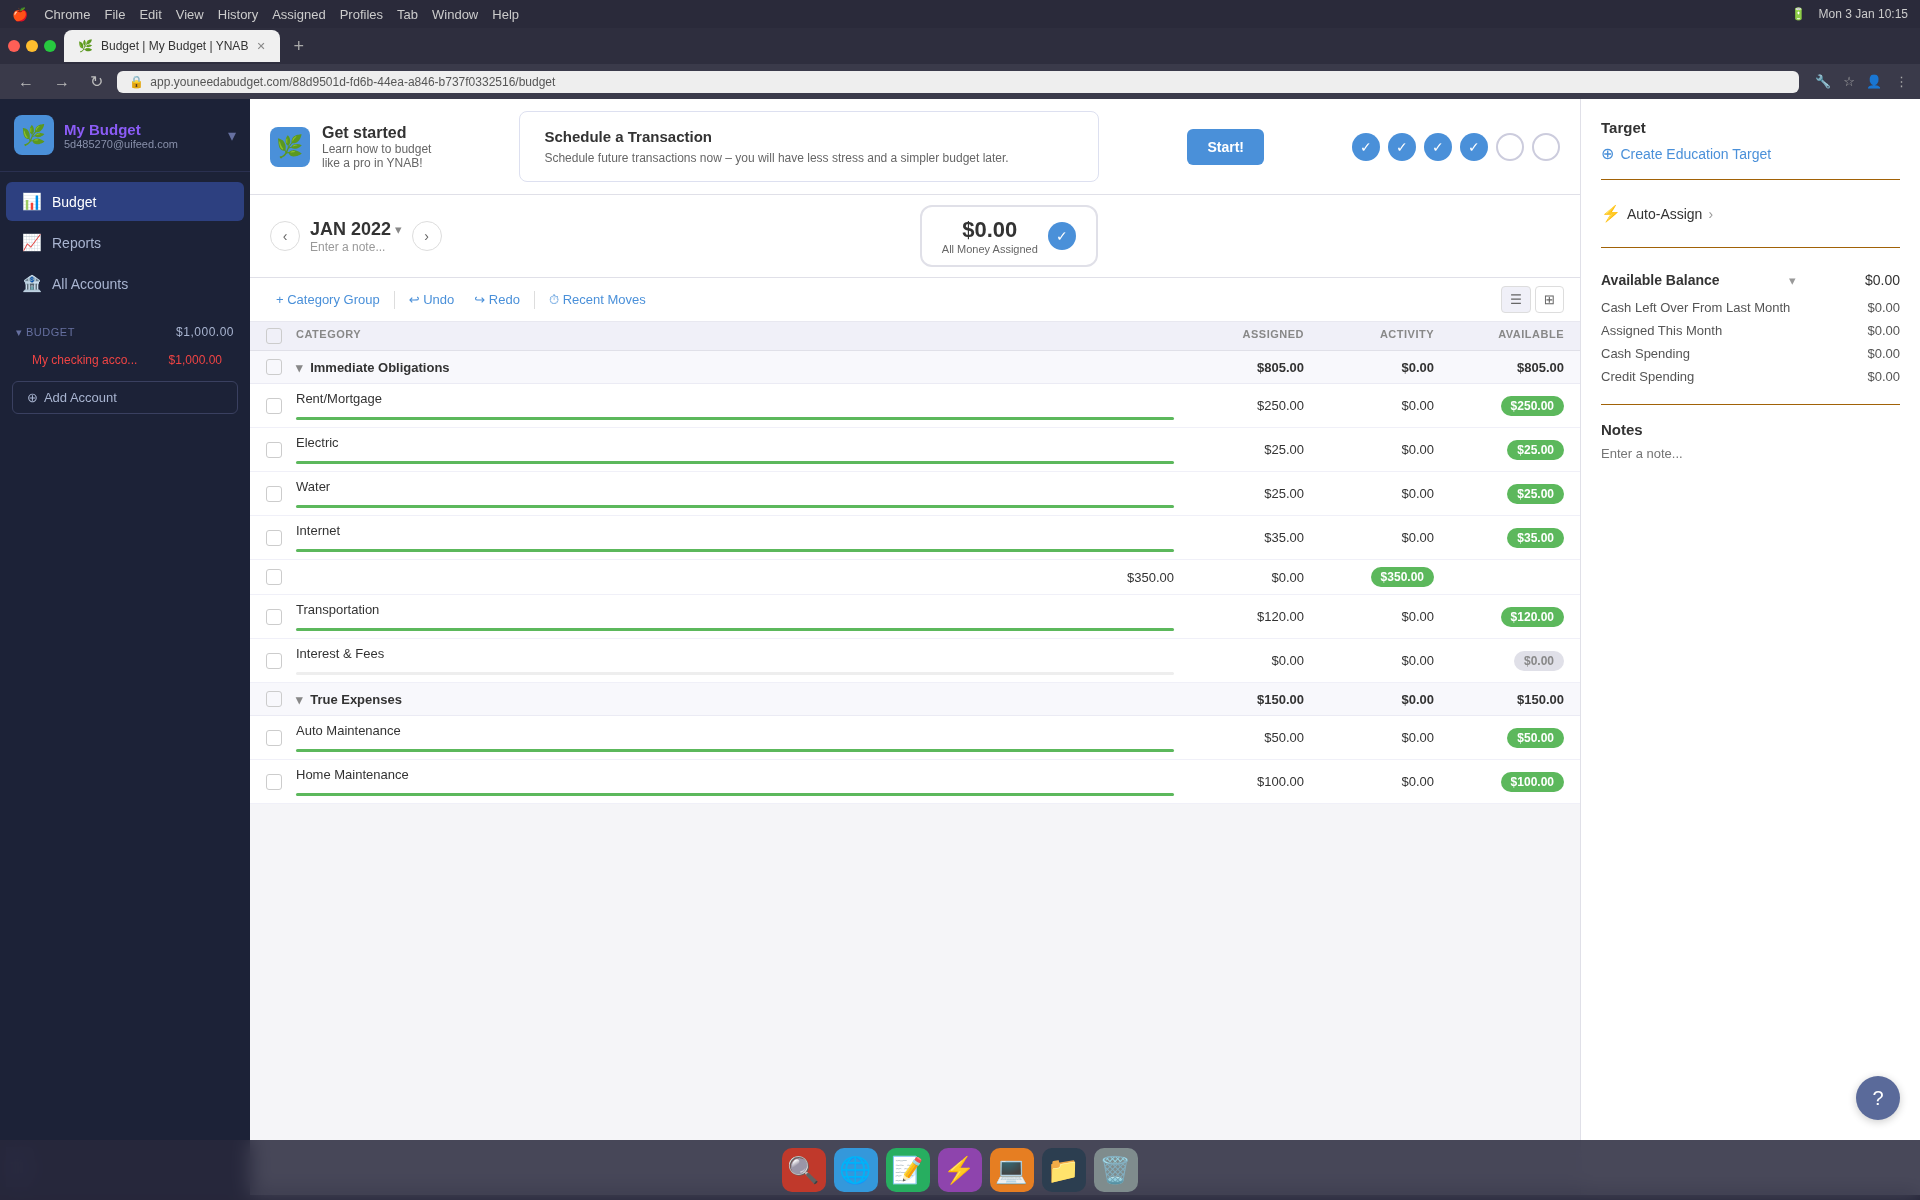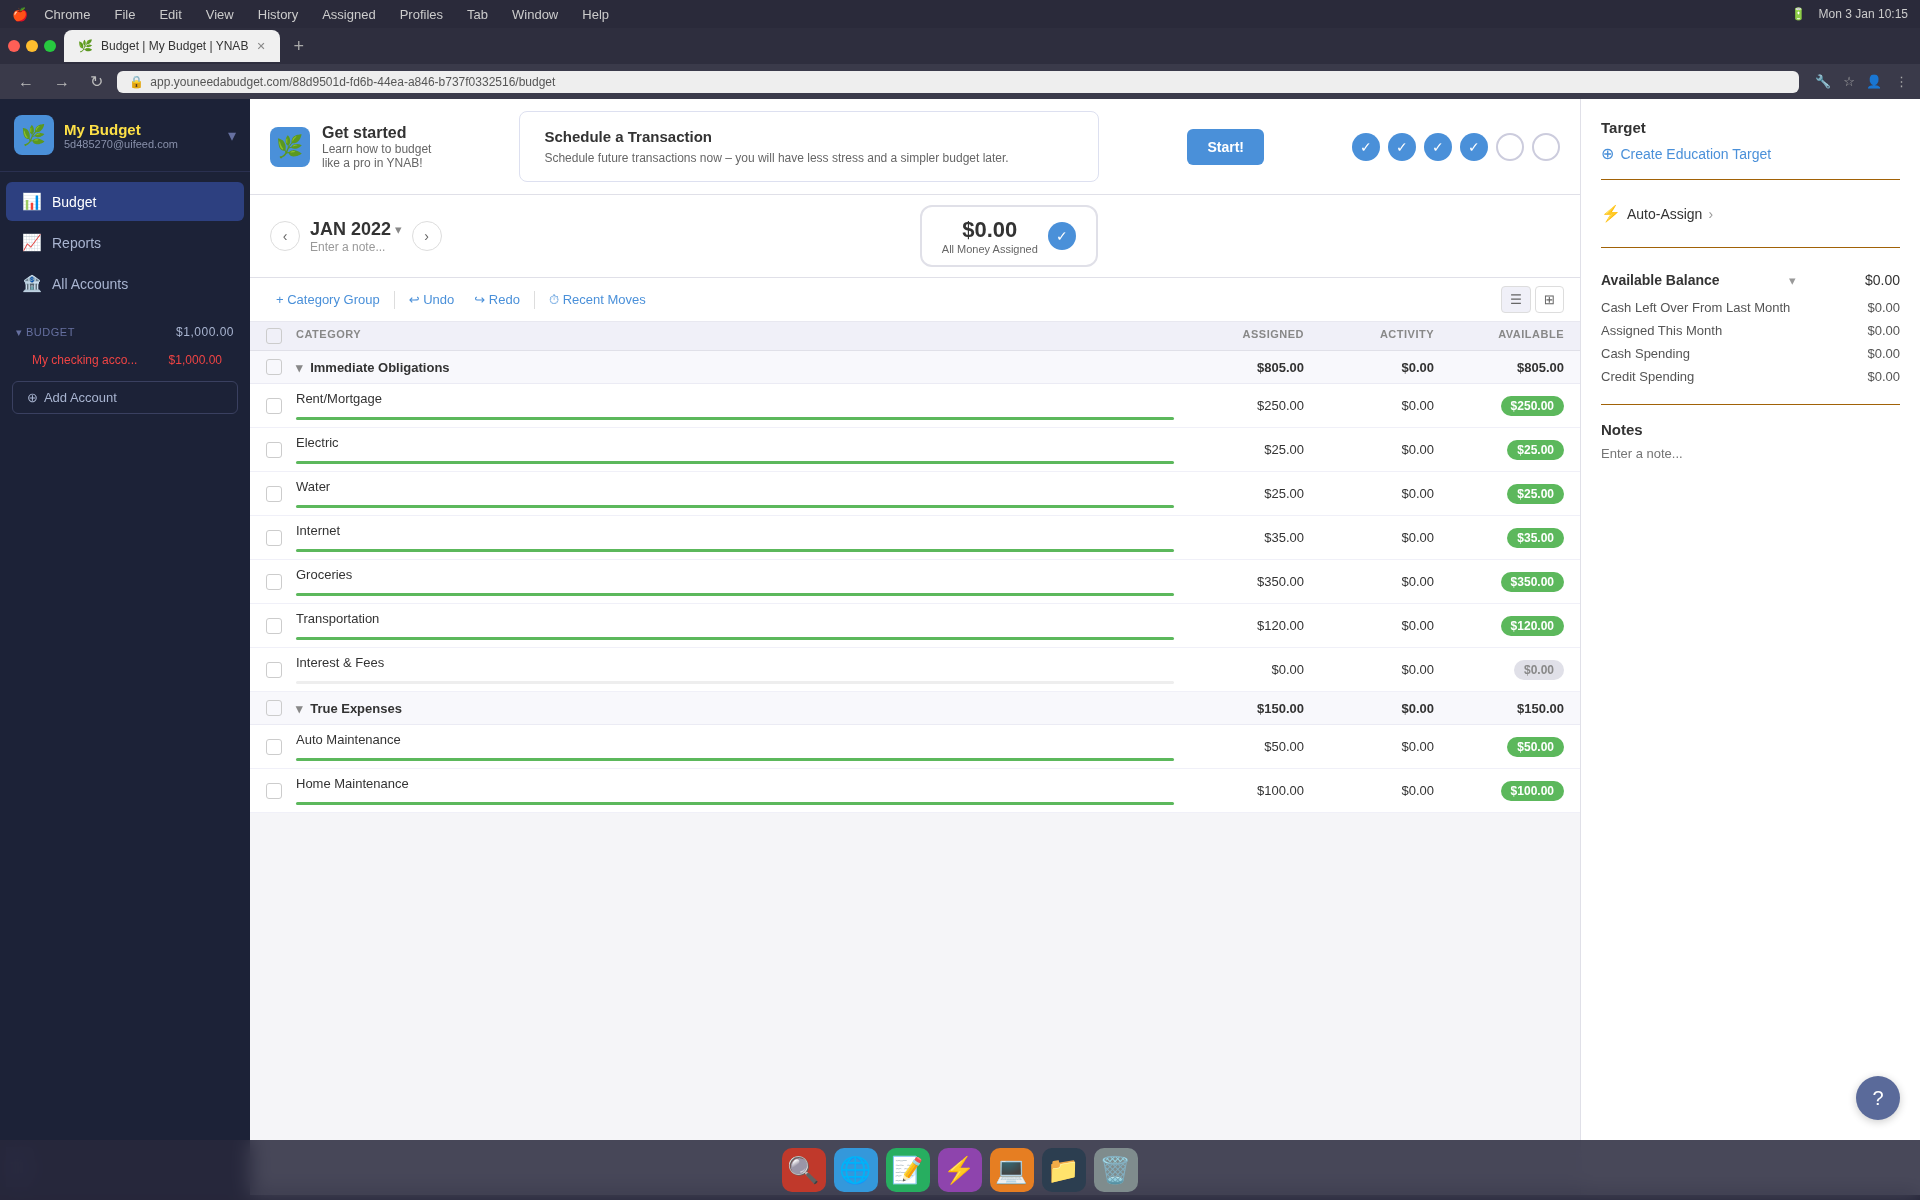--- a/index.html
+++ b/index.html
@@ -9,21 +9,21 @@
     .macos-bar {
       background: #2a2a3a;
       height: 28px;
       display: flex;
       align-items: center;
       padding: 0 12px;
       color: #ccc;
       font-size: 13px;
       gap: 16px;
     }
-    .macos-bar .menu-items { display: flex; gap: 24px; font-size: 13px; }
+    .macos-bar .menu-items { display: flex; gap: 14px; font-size: 13px; }
     .macos-bar .right { margin-left: auto; display: flex; align-items: center; gap: 12px; font-size: 12px; }
     .tab-bar {
       background: #2e2e3e;
       height: 36px;
       display: flex;
       align-items: center;
       padding: 0 8px;
       gap: 8px;
     }
     .tab-active {
@@ -77,21 +77,21 @@
       gap: 10px;
       border-bottom: 1px solid #2a3050;
     }
     .logo-icon {
       width: 40px; height: 40px;
       background: #4a90d9;
       border-radius: 8px;
       display: flex; align-items: center; justify-content: center;
       font-size: 20px;
     }
-    .budget-name { font-size: 15px; font-weight: 600; color: #fde047; }
+    .budget-name { font-size: 15px; font-weight: 600; color: #8b5cf6; }
     .budget-email { font-size: 11px; color: #8890aa; }
     .sidebar-nav { padding: 8px 0; }
     .sidebar-item {
       display: flex; align-items: center; gap: 10px;
       padding: 10px 16px;
       cursor: pointer;
       color: #a8b4d0;
       font-size: 14px;
       border-radius: 6px;
       margin: 2px 6px;
@@ -598,26 +598,20 @@
         <div class="amount-cell">$0.00</div>
         <div class="amount-cell">
           <span class="available-pill pill-green">$35.00</span>
         </div>
       </div>
 
       <div class="category-row">
         <div>
             <div class="checkbox"></div>
           </div>
-        <div class="cat-name">
-          <span>Groceries</span>
-          <div class="progress-bar-wrap">
-              <div class="progress-bar full"></div>
-            </div>
-        </div>
         <div class="amount-cell">$350.00</div>
         <div class="amount-cell">$0.00</div>
         <div class="amount-cell">
           <span class="available-pill pill-green">$350.00</span>
         </div>
       </div>
 
       <div class="category-row">
         <div>
             <div class="checkbox"></div>

